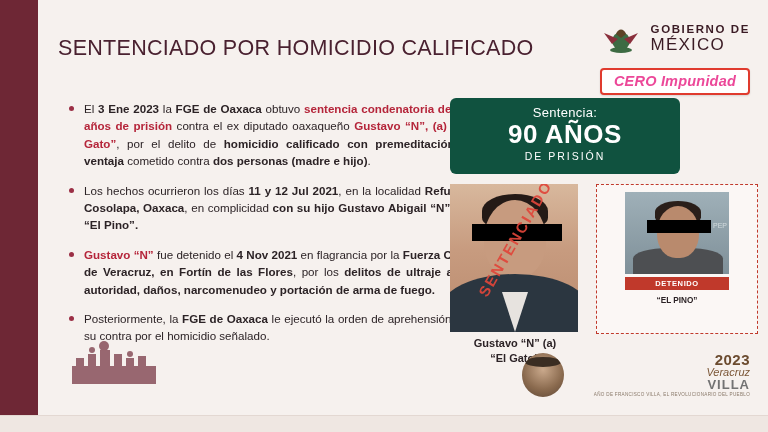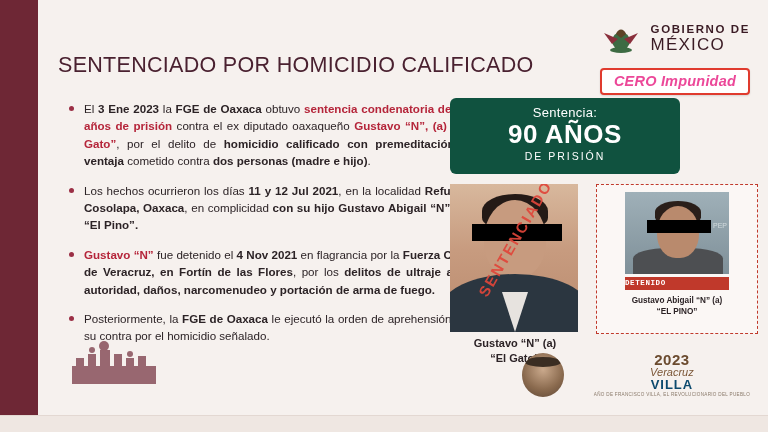--- a/index.html
+++ b/index.html
@@ -22,21 +22,21 @@
   .bottom-strip{
     position:absolute;left:0;bottom:0;width:768px;height:16px;
     background:#efe7e2;border-top:1px solid #e3d8d2;
   }
   .page{
     position:absolute;left:38px;top:0;width:730px;height:416px;
     background:#f6f1ee;
   }
   
   .title{
-    position:absolute;left:20px;top:53px;width:520px;
+    position:absolute;left:20px;top:36px;width:520px;
     font-size:21.5px;color:#4a2130;letter-spacing:.3px;
     font-weight:400;
   }
   
   .gob-logo{
     position:absolute;right:18px;top:24px;display:flex;align-items:center;gap:7px;
   }
   .eagle{
     width:46px;height:30px;position:relative;
   }
@@ -143,21 +143,21 @@
   }
   .photo-small .eyebar2{
     position:absolute;left:22px;top:28px;width:64px;height:13px;background:#000;
   }
   .photo-small .tag{
     position:absolute;right:2px;top:30px;font-size:7px;color:#dfe6e8;opacity:.8;
   }
   .detenido{
     position:absolute;left:28px;top:92px;width:104px;height:13px;
     background:#c0392b;color:#fff;font-size:7.5px;font-weight:700;
-    line-height:13px;letter-spacing:.6px;font-family:Liberation Mono, monospace;
+    text-align:center;line-height:13px;letter-spacing:.6px;
   }
   .caption-small{
     position:absolute;left:12px;top:110px;width:136px;text-align:center;
     font-size:8.2px;font-weight:700;color:#2c2326;line-height:1.4;
   }
   
   .footer-emblem{
     position:absolute;left:28px;bottom:26px;width:96px;height:54px;opacity:.9;
   }
   
@@ -165,24 +165,24 @@
     position:absolute;right:18px;bottom:18px;display:flex;align-items:center;gap:6px;
   }
   .villa-portrait{
     width:42px;height:44px;border-radius:50%;
     background:radial-gradient(circle at 50% 38%, #caa98c 0%, #8a6a4e 58%, #5b4434 100%);
     position:relative;overflow:hidden;
   }
   .villa-portrait .hat{
     position:absolute;left:3px;top:4px;width:36px;height:10px;background:#3a2d22;border-radius:50%;
   }
-  .villa-text{line-height:1;color:#5b4434;text-align:center;margin-left:24px;}
+  .villa-text{line-height:1;color:#5b4434;text-align:right;margin-left:24px;}
   .villa-text .v1{font-size:15px;font-weight:700;color:#6b4b2f;letter-spacing:.5px;}
   .villa-text .v2{font-size:11px;font-style:italic;color:#7b5636;}
-  .villa-text .v3{font-size:13px;font-weight:700;color:#0c4a6e;letter-spacing:1px;}
+  .villa-text .v3{font-size:13px;font-weight:700;color:#737373;letter-spacing:1px;}
   .villa-text .v4{font-size:4.6px;color:#8a7a6a;letter-spacing:.3px;margin-top:2px;}
 </style>
 </head>
 <body>
 
 <div class="left-bar">
   <div class="bar-inner"></div>
 </div>
 
 <div class="page">
@@ -241,21 +241,20 @@
     <div class="photo-small">
       <div class="bg"></div>
       <div class="body2"></div>
       <div class="hair2"></div>
       <div class="head2"></div>
       <div class="eyebar2"></div>
       <div class="tag">PEP</div>
     </div>
     <div class="detenido">DETENIDO</div>
     <div class="caption-small">
-      <div>Gustavo Abigail “N” (a)</div>
       <div>“EL PINO”</div>
     </div>
   </div>
 
   <div class="footer-emblem">
     <svg viewBox="0 0 96 54" width="96" height="54" aria-hidden="true">
       <g fill="#6d2634" opacity="0.75">
         <rect x="6" y="30" width="84" height="18"></rect>
         <rect x="10" y="22" width="8" height="10"></rect>
         <rect x="22" y="18" width="8" height="14"></rect>

